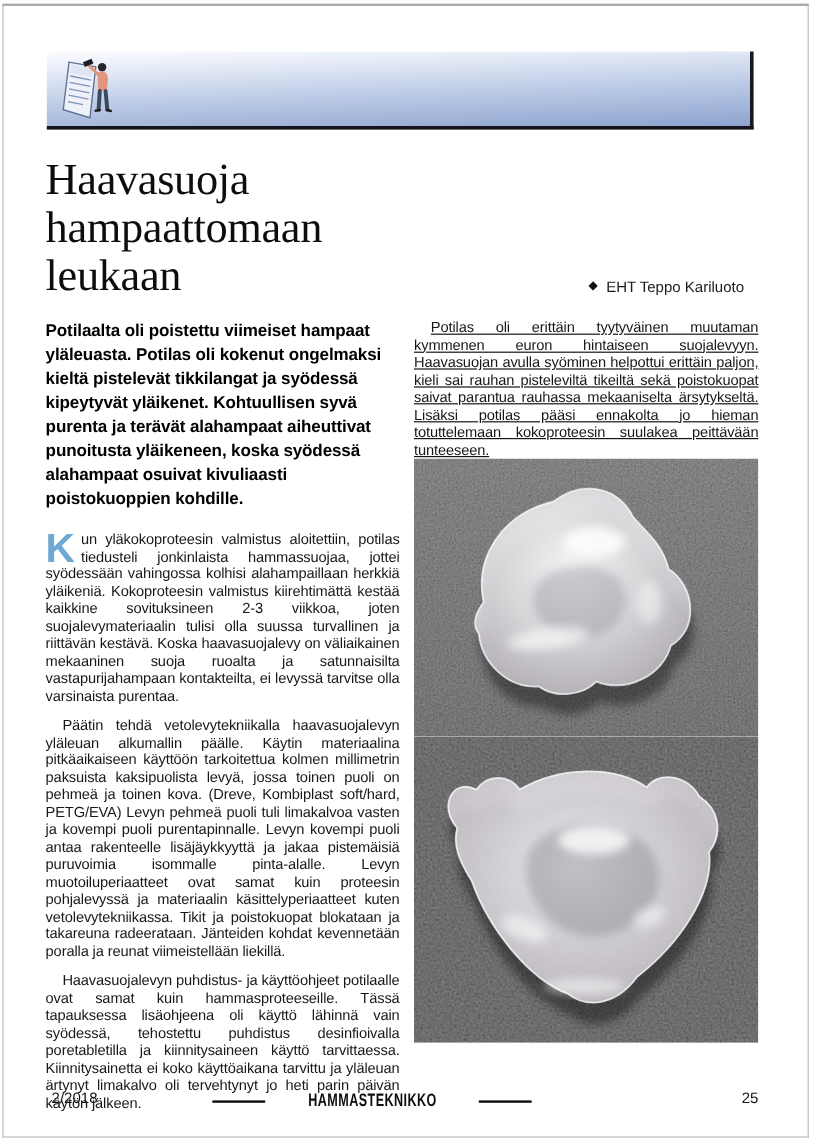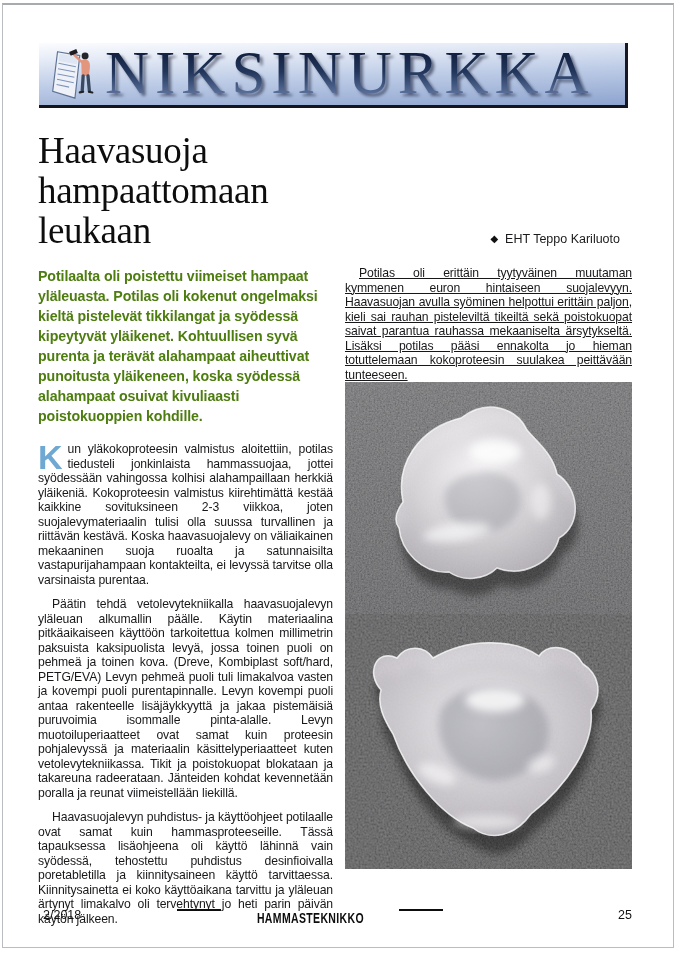--- a/index.html
+++ b/index.html
@@ -41,21 +41,21 @@
   }
   .byline {
     position:absolute; right:59px; top:232px; font-size:12.5px; color:#1a1a1c;
     display:flex; align-items:center; gap:7px; font-weight:400;
   }
   .byline .diamond { font-size:10px; line-height:10px; color:#111; }
   
   .col-left  { position:absolute; left:38px;  top:266px; width:295px; }
   .col-right { position:absolute; left:345px; top:266px; width:287px;text-decoration:underline; }
   .lede {
-    font-size:14.2px; line-height:20px; font-weight:700; color:#4d7c0f;
+    font-size:14.2px; line-height:20px; font-weight:700; color:#000000;
     letter-spacing:-0.1px;
   }
   .body-p {
     font-size:12.2px; line-height:14.5px; text-align:justify;
     letter-spacing:-0.1px; color:#18181b;
   }
   .mt-lede { margin-top:16px; }
   .mt-p    { margin-top:10px; }
   .indent  { text-indent:14px; }
   .dropcap {
@@ -66,21 +66,21 @@
   figure.photo { margin:0; width:287px; overflow:hidden; }
   .photo-1 { margin-top:18px; height:232px; }
   .photo-2 { margin-top:8px;  height:255px; }
   figure.photo svg { display:block; width:100%; height:100%; }
   
   .footer-issue {
     position:absolute; left:43px; top:908px; font-size:12.5px; color:#111;
   }
   .footer-center {
     position:absolute; left:2px; width:616px; top:909px;
-    display:flex; align-items:flex-start; justify-content:center; gap:13px;
+    display:flex; align-items:center; justify-content:center; gap:13px;
   }
   .footer-rule { width:44px; height:0; border-top:2px solid #0d0d0d; }
   .footer-journal {
     font-size:15px; font-weight:700; letter-spacing:0.5px; color:#0d0d0d;
     transform:scaleX(0.70); transform-origin:center; white-space:nowrap;
   }
   .footer-page {
     position:absolute; right:47px; top:908px; font-size:12.5px; color:#111;
   }
 </style>
@@ -97,21 +97,20 @@
       <path d="M12 10 L31 13.4 L30 21 L11 17.5 Z" fill="#dde6f2" stroke="none"></path>
       <path d="M11 20 L29 23.5 M10.5 25.5 L28.3 29 M10 31 L27.5 34.5 M9.5 36.5 L26.8 40 M9 42 L22 44.6" stroke="#7e94bb" stroke-width="1.1" fill="none"></path>
 
       <circle cx="38.5" cy="12.5" r="3.6" fill="#26262a"></circle>
       <path d="M34.5 17 C 40 14.5 44 17 43.5 24 L42.5 33 L35 33 Z" fill="#e3967e"></path>
       <path d="M35.5 19 L27.5 11.5" stroke="#e3967e" stroke-width="2.6" stroke-linecap="round"></path>
       <rect x="22.5" y="6.5" width="8" height="4.4" fill="#1e1e22" transform="rotate(-22 26.5 8.7)"></rect>
       <path d="M36.5 33 L35.5 49 M41.5 33 L43 49" stroke="#3a4a60" stroke-width="3.4" stroke-linecap="round"></path>
       <path d="M33 50 L36.5 49.4 M42.5 49.4 L46 50.2" stroke="#222" stroke-width="2.2" stroke-linecap="round"></path>
     </svg>
-    <h1 class="banner-title">NIKSINURKKA</h1>
   </header>
 
   <h2 class="article-title">Haavasuoja hampaattomaan leukaan</h2>
 
   <div class="byline">
     <span class="diamond">◆</span>
     <span>EHT Teppo Kariluoto</span>
   </div>
 
   <section class="col-left">

